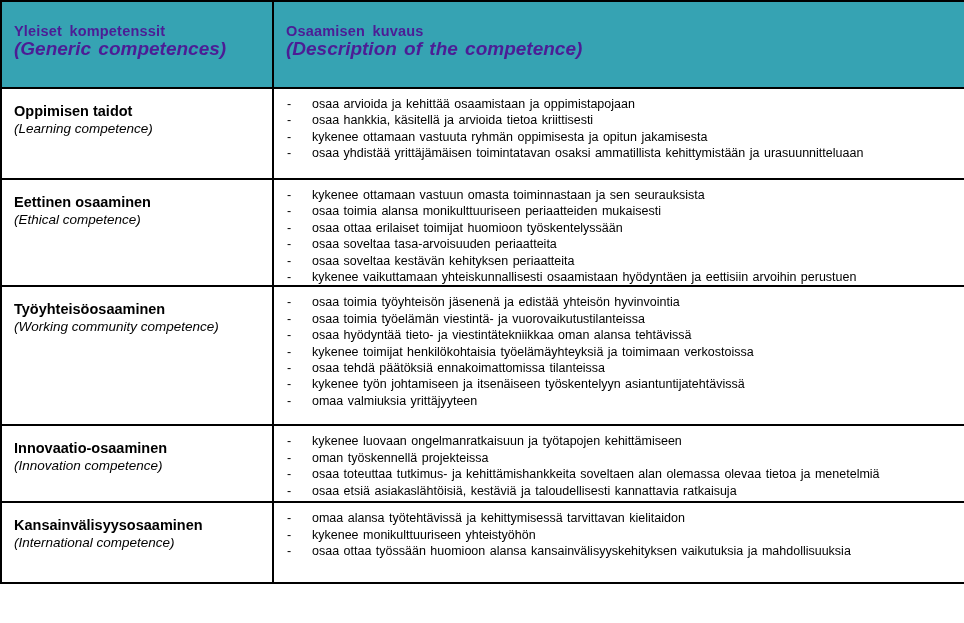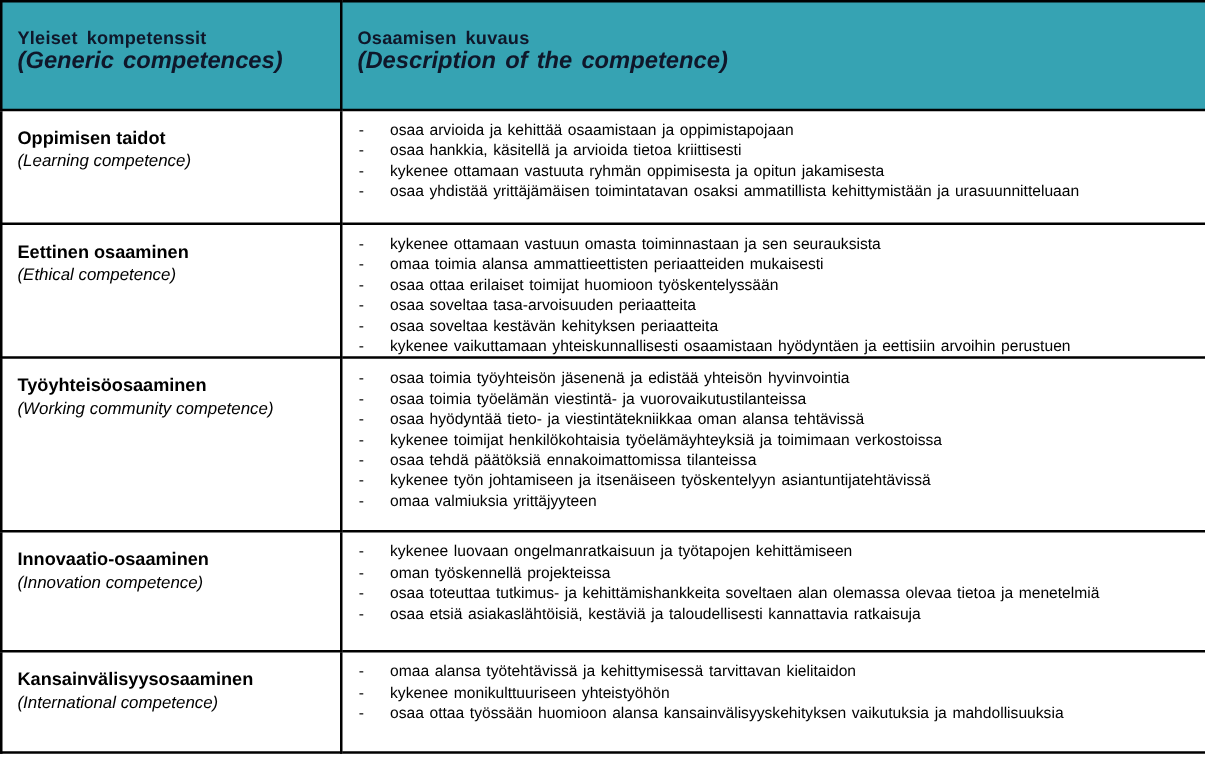--- a/index.html
+++ b/index.html
@@ -24,21 +24,21 @@
     border: 2px solid #000000;
     vertical-align: top;
     text-align: left;
   }
   col.c-left  { width: 272px; }
   col.c-right { width: 692px; }
 
   
   tr.header-row th {
     background: #36a3b3;
-    color: #0f172a;
+    color: #4c1d95;
     height: 87px;
     padding: 20px 10px 0 12px;
     font-weight: bold;
     margin-top: 16px;
   }
   .hdr-title {
     display: block;
     font-size: 14.5px;
     line-height: 18px;
     letter-spacing: 0.2px;
@@ -81,21 +81,21 @@
     line-height: 16.4px;
     word-spacing: 1px;
   }
   .dash { display: block; }
   .btext { display: block; }
 
   
   tr.r0 td { height: 91px; }
   tr.r1 td { height: 104px; }
   tr.r2 td { height: 139px; }
-  tr.r3 td { height: 96px; }
+  tr.r3 td { height: 77px; }
   tr.r4 td { height: 81px; }
 </style>
 </head>
 <body>
 
 <div class="page">
   <table class="competence-table">
     <colgroup>
       <col class="c-left">
         <col class="c-right">
@@ -146,21 +146,21 @@
         <span class="row-subtitle">(Ethical competence)</span>
       </td>
       <td class="desc-cell">
         <ul class="bullet-list">
           <li>
                 <span class="dash">-</span>
                 <span class="btext">kykenee ottamaan vastuun omasta toiminnastaan ja sen seurauksista</span>
               </li>
           <li>
                 <span class="dash">-</span>
-                <span class="btext">omaa toimia alansa ammattieettisten periaatteiden mukaisesti</span>
+                <span class="btext">osaa toimia alansa monikulttuuriseen periaatteiden mukaisesti</span>
               </li>
           <li>
                 <span class="dash">-</span>
                 <span class="btext">osaa ottaa erilaiset toimijat huomioon työskentelyssään</span>
               </li>
           <li>
                 <span class="dash">-</span>
                 <span class="btext">osaa soveltaa tasa-arvoisuuden periaatteita</span>
               </li>
           <li>

